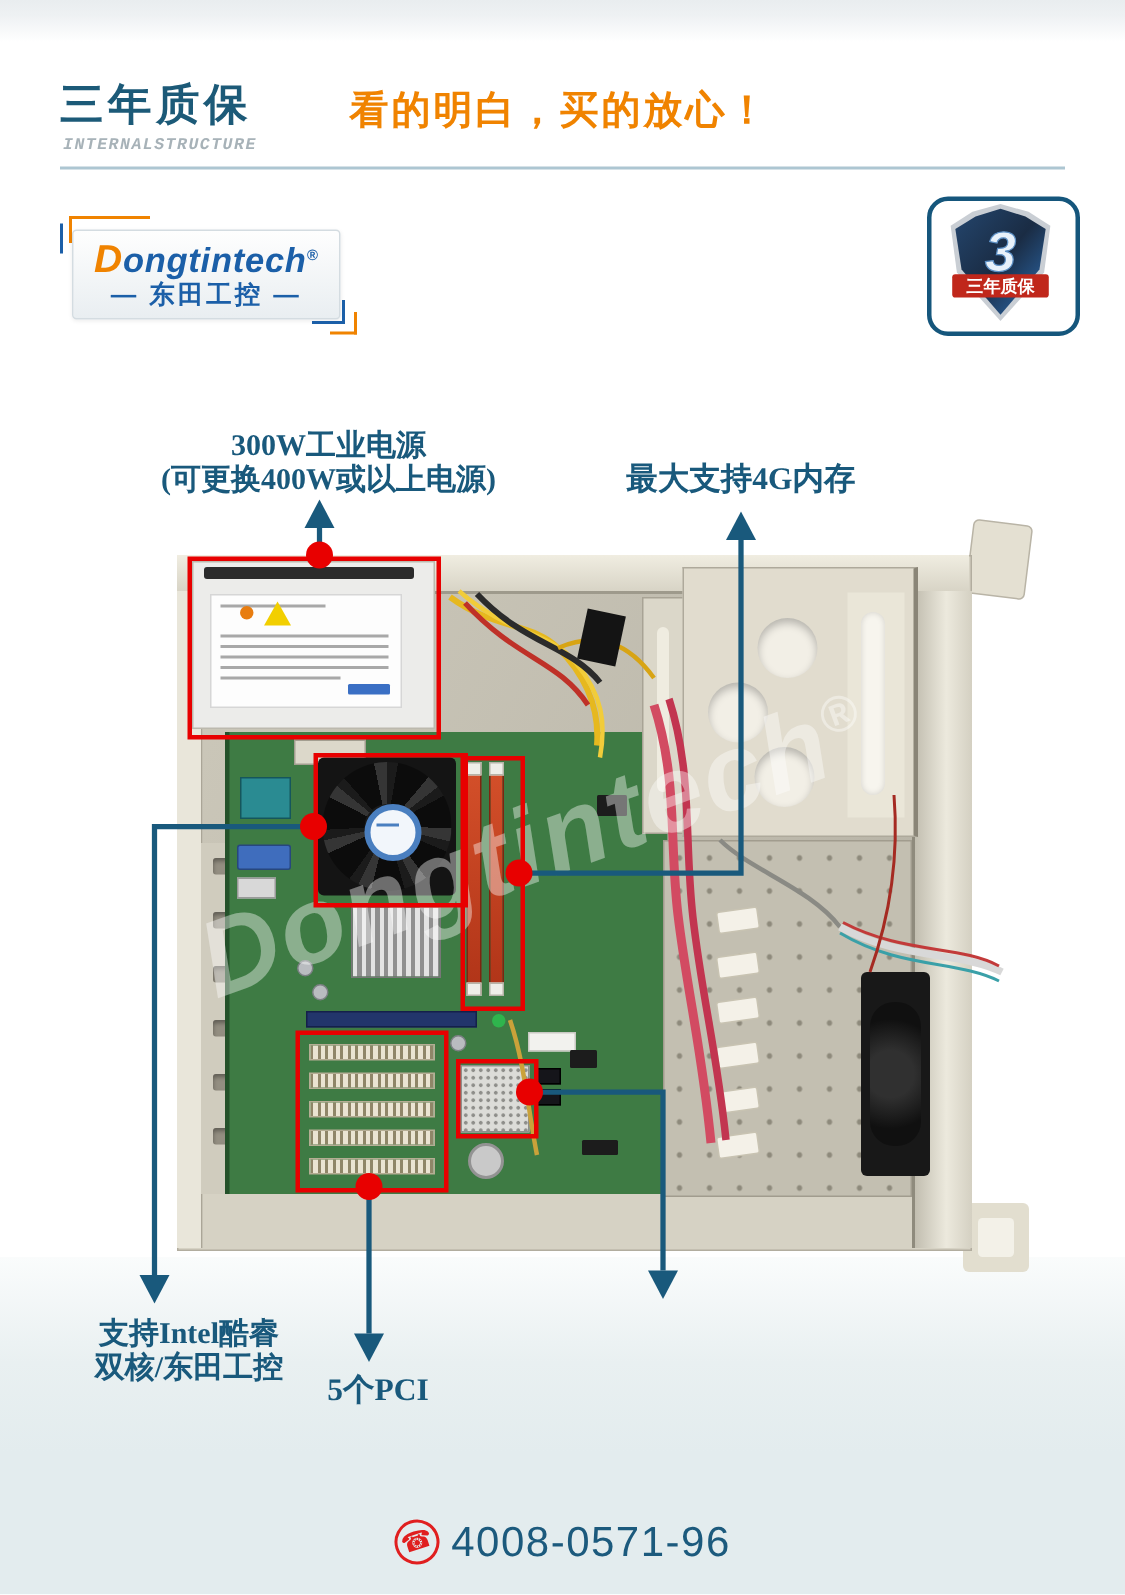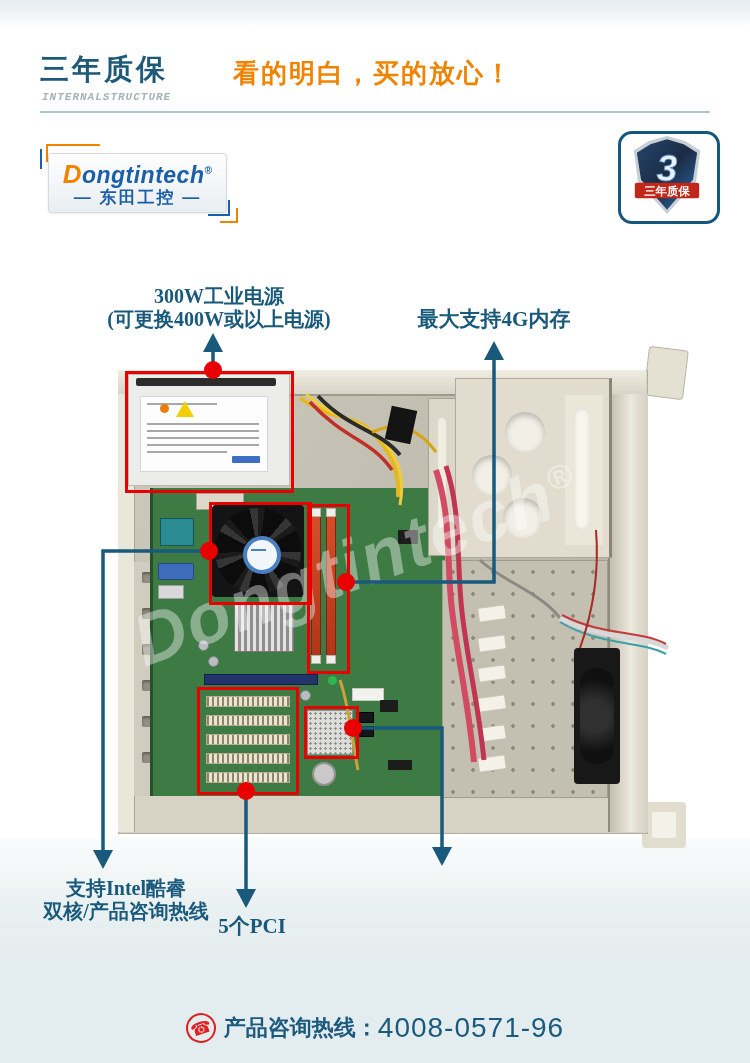--- a/index.html
+++ b/index.html
@@ -292,24 +292,23 @@
       <circle cx="209" cy="551" r="9"></circle>
       <circle cx="246" cy="791" r="9"></circle>
       <circle cx="353" cy="728" r="9"></circle>
     </g>
   </svg>
 
   <div class="lbl" style="left:219px;top:283px;font-size:20px">300W工业电源</div>
   <div class="lbl" style="left:219px;top:306px;font-size:20px">(可更换400W或以上电源)</div>
   <div class="lbl" style="left:494px;top:305px;font-size:21px">最大支持4G内存</div>
   <div class="lbl" style="left:126px;top:875px;font-size:20px">支持Intel酷睿</div>
-  <div class="lbl" style="left:126px;top:898px;font-size:20px">双核/产品咨询热线</div>
+  <div class="lbl" style="left:126px;top:898px;font-size:20px">双核/东田工控</div>
   <div class="lbl" style="left:252px;top:912px;font-size:21px">5个PCI</div>
 
   <div class="footer-row">
     <span class="phone-icon">
         <span>☎</span>
       </span>
-    <span class="footer-label">产品咨询热线：</span>
     <span class="footer-number">4008-0571-96</span>
   </div>
 
 </div>
 
 </body></html>

